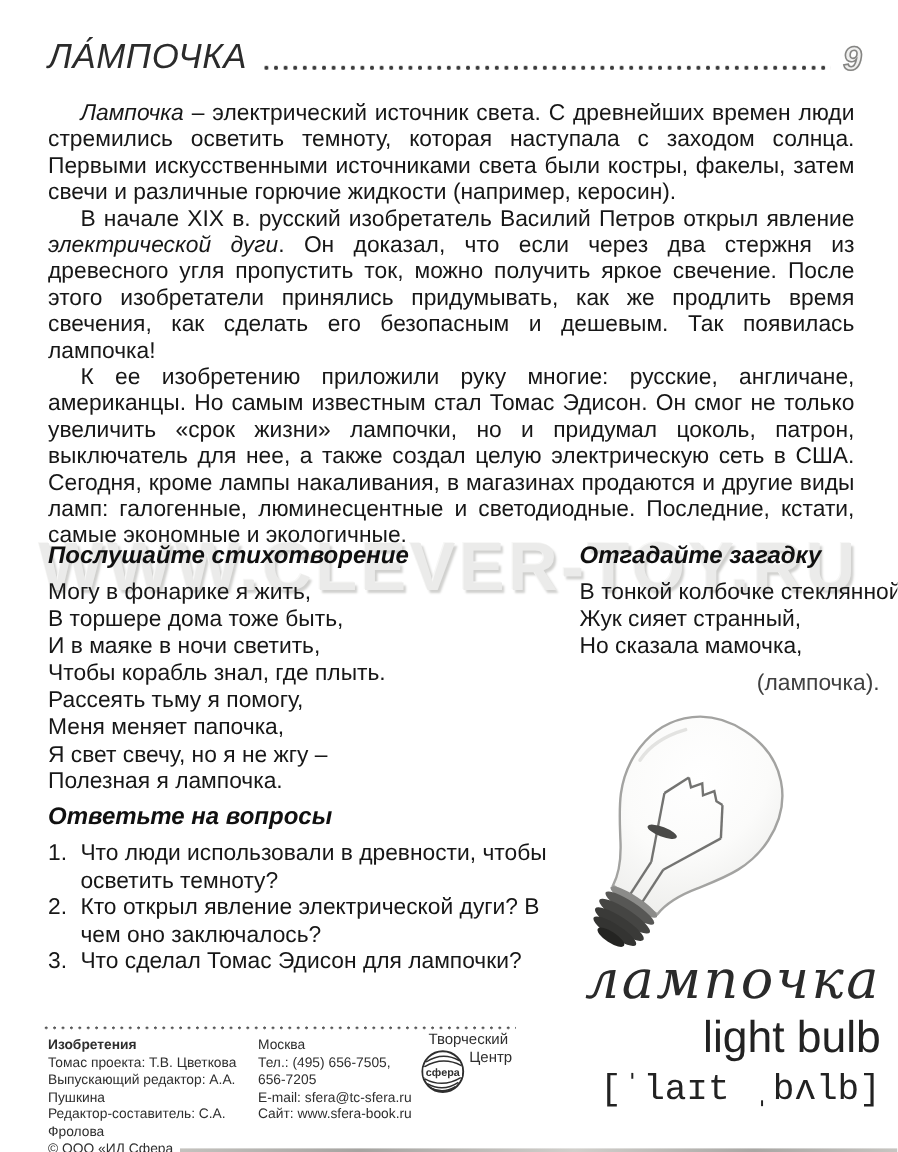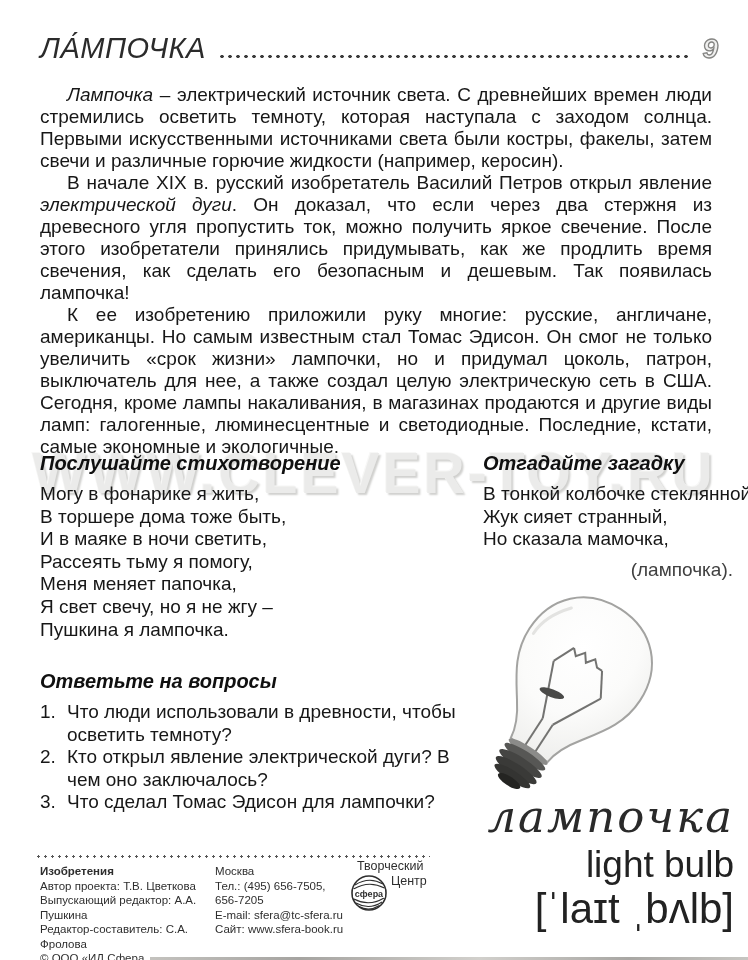--- a/index.html
+++ b/index.html
@@ -72,22 +72,22 @@
   .vocab{position:absolute;right:14px;top:792px;width:330px;text-align:right;color:#222;}
   .vocab-script{
     font-family:"DejaVu Serif",serif;font-style:italic;
     font-size:45px;line-height:50px;letter-spacing:2px;color:#2a2a2a;
   }
   .vocab-en{
     font-family:"Liberation Sans",sans-serif;
     font-size:37px;line-height:46px;color:#222;
   }
   .vocab-ipa{
-    font-family:Liberation Sans, sans-serif;
-    font-size:42px;line-height:42px;color:#222;
+    font-family:Liberation Mono, monospace;
+    font-size:30px;line-height:42px;color:#222;
   }
   
   .footer-dots{
     position:absolute;left:35px;top:855px;width:395px;height:3px;
     background-image:radial-gradient(circle,#565656 1px,transparent 1.3px);
     background-size:7px 3px;background-repeat:repeat-x;background-position:0 50%;
   }
   .footer-col{
     position:absolute;top:864px;
     font-size:11.5px;line-height:14.5px;color:#2e2e2e;
@@ -122,24 +122,25 @@
     <p><span class="em">Лампочка</span><span> – электрический источник света. С древнейших времен люди стремились осветить темноту, которая наступала с заходом солнца. Первыми искусственными источниками света были костры, факелы, затем свечи и различные горючие жидкости (например, керосин).</span></p>
     <p><span>В начале XIX в. русский изобретатель Василий Петров открыл явление </span><span class="em">электрической дуги</span><span>. Он доказал, что если через два стержня из древесного угля пропустить ток, можно получить яркое свечение. После этого изобретатели принялись придумывать, как же продлить время свечения, как сделать его безопасным и дешевым. Так появилась лампочка!</span></p>
     <p>К ее изобретению приложили руку многие: русские, англичане, американцы. Но самым известным стал Томас Эдисон. Он смог не только увеличить «срок жизни» лампочки, но и придумал цоколь, патрон, выключатель для нее, а также создал целую электрическую сеть в США. Сегодня, кроме лампы накаливания, в магазинах продаются и другие виды ламп: галогенные, люминесцентные и светодиодные. Последние, кстати, самые экономные и экологичные.</p>
   </div>
 
   <div class="poem-col layer">
     <div class="col-heading">Послушайте стихотворение</div>
     <div class="verse-line">Могу в фонарике я жить,</div>
     <div class="verse-line">В торшере дома тоже быть,</div>
     <div class="verse-line">И в маяке в ночи светить,</div>
+    <div class="verse-line">Чтобы корабль знал, где плыть.</div>
     <div class="verse-line">Рассеять тьму я помогу,</div>
     <div class="verse-line">Меня меняет папочка,</div>
     <div class="verse-line">Я свет свечу, но я не жгу –</div>
-    <div class="verse-line">Пушкина я лампочка.</div>
+    <div class="verse-line">Полезная я лампочка.</div>
   </div>
 
   <div class="riddle-col layer">
     <div class="col-heading">Отгадайте загадку</div>
     <div class="verse-line">В тонкой колбочке стеклянной</div>
     <div class="verse-line">Жук сияет странный,</div>
     <div class="verse-line">Но сказала мамочка,</div>
     <div class="riddle-answer">(лампочка).</div>
   </div>
 
@@ -197,21 +198,21 @@
   <div class="vocab layer">
     <div class="vocab-script">лампочка</div>
     <div class="vocab-en">light bulb</div>
     <div class="vocab-ipa">[ˈlaɪt ˌbʌlb]</div>
   </div>
 
   <div class="footer-dots layer"></div>
 
   <div class="footer-col credits layer">
     <div class="footer-series">Изобретения</div>
-    <div>Автор проекта: Т.В. Цветкова</div>
+    <div>Томас проекта: Т.В. Цветкова</div>
     <div>Выпускающий редактор: А.А. Пушкина</div>
     <div>Редактор-составитель: С.А. Фролова</div>
     <div>© ООО «ИД Сфера образования»</div>
   </div>
 
   <div class="footer-col contacts layer">
     <div>Москва</div>
     <div>Тел.: (495) 656-7505, 656-7205</div>
     <div>E-mail: sfera@tc-sfera.ru</div>
     <div>Сайт: www.sfera-book.ru</div>

